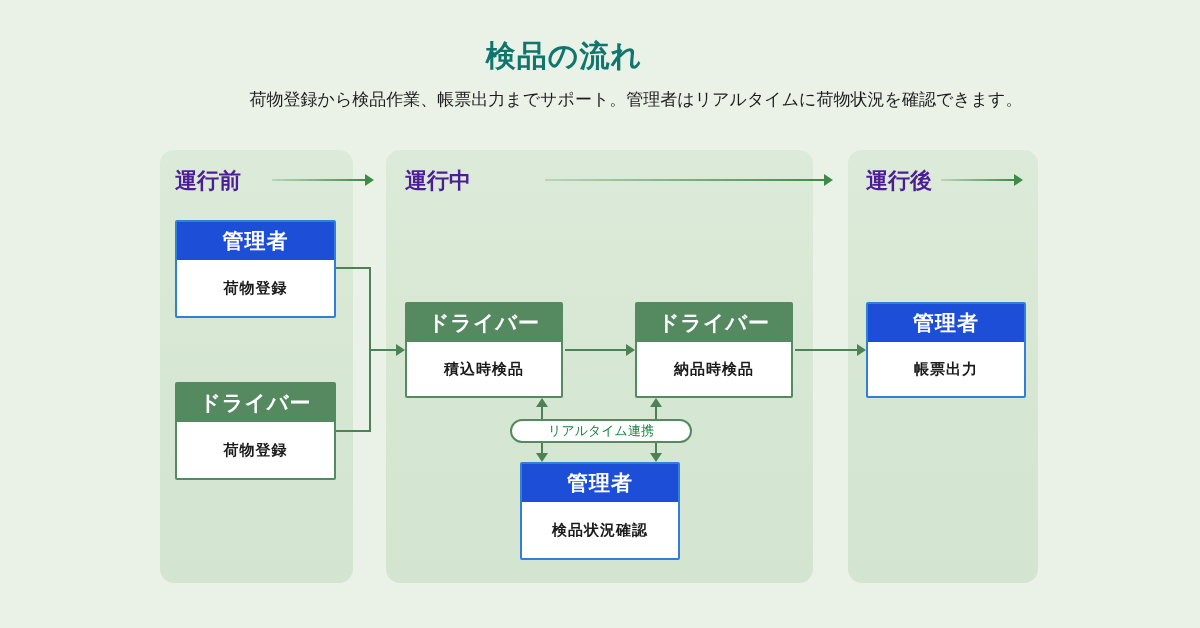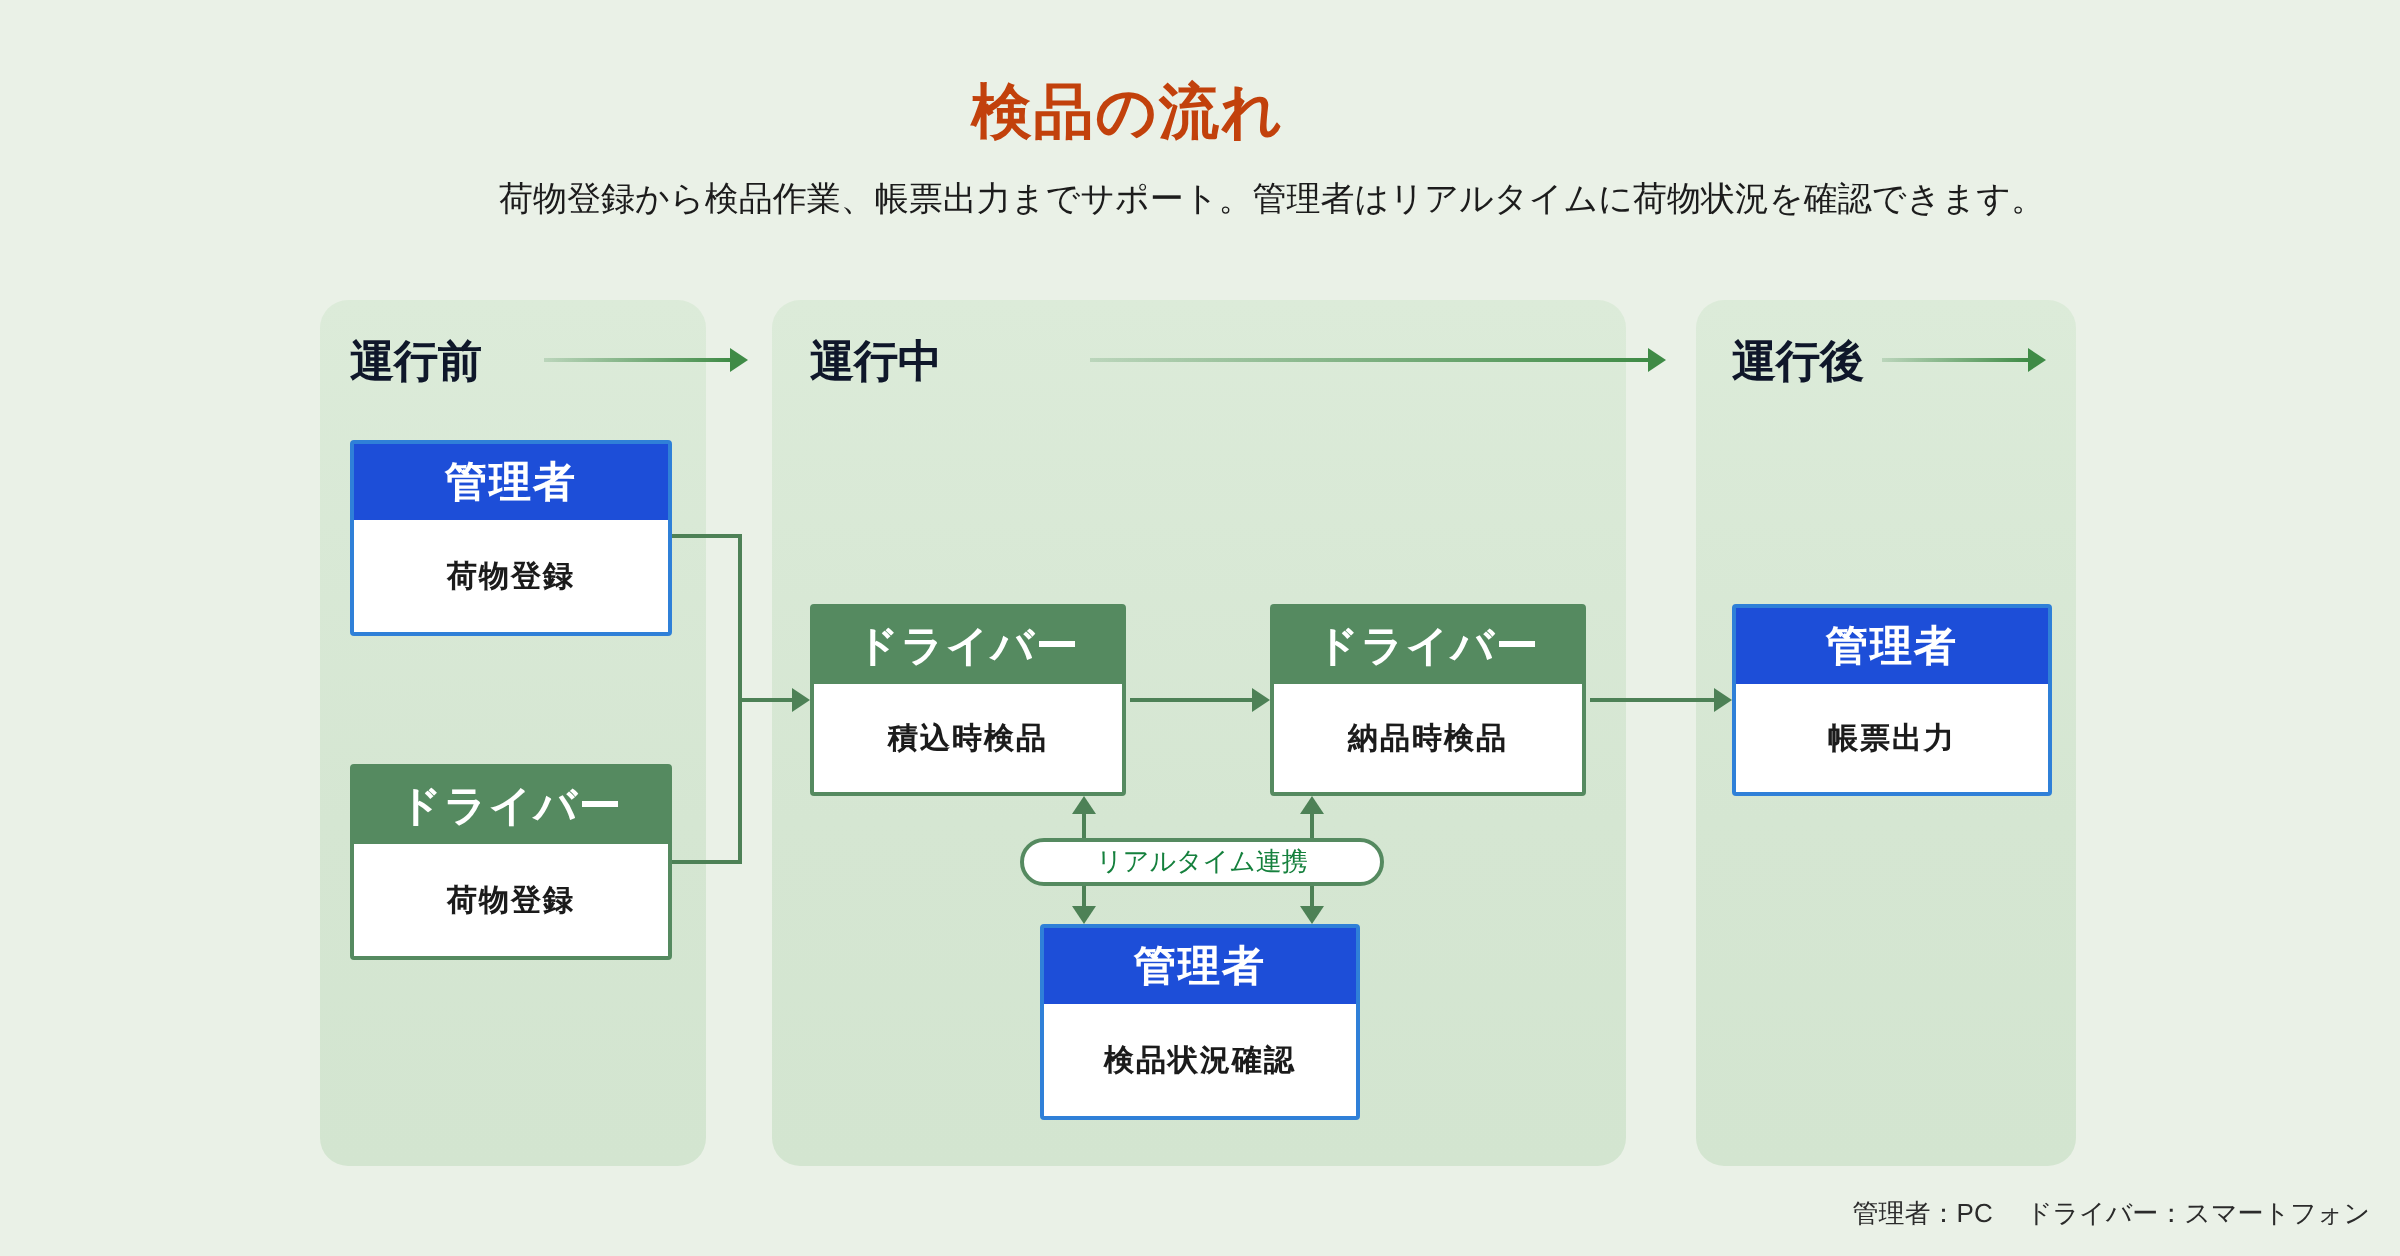--- a/index.html
+++ b/index.html
@@ -1,30 +1,30 @@
 <!DOCTYPE html>
 <html><head>
 <meta charset="utf-8">
 <style>
   html,body{margin:0;padding:0;}
   body{font-family:"Liberation Sans","DejaVu Sans",sans-serif;}
   #canvas{position:relative;width:1200px;height:628px;background:#eaf1e7;overflow:hidden;}
 
   .page-title{position:absolute;left:0;top:36px;width:1128px;text-align:center;
-    font-size:30px;font-weight:bold;color:#c2410c;letter-spacing:1px;}
+    font-size:30px;font-weight:bold;color:#0f766e;letter-spacing:1px;}
   .page-subtitle{position:absolute;left:0;top:88px;width:1200px;text-align:center;
     font-size:17px;color:#1c1c1c;margin-left:36px;}
 
   .lane{position:absolute;top:150px;height:433px;border-radius:14px;
     background:linear-gradient(180deg,#dcebd9 0%,#d5e6d2 60%,#d3e5d0 100%);}
   .lane-pre{left:160px;width:193px;}
   .lane-mid{left:386px;width:427px;}
   .lane-post{left:848px;width:190px;}
 
-  .phase-label{position:absolute;top:166px;font-size:22px;font-weight:bold;color:#0f172a;}
+  .phase-label{position:absolute;top:166px;font-size:22px;font-weight:bold;color:#4c1d95;}
   .phase-line{position:absolute;top:179px;height:2px;
     background:linear-gradient(90deg,rgba(90,150,100,0.25),#3f8b46);}
   .phase-tri{position:absolute;top:174px;width:0;height:0;
     border-top:6px solid transparent;border-bottom:6px solid transparent;
     border-left:9px solid #3f8b46;}
 
   .box{position:absolute;display:flex;flex-direction:column;box-sizing:border-box;
     border-radius:2px;background:#fff;}
   .box .hdr{height:38px;display:flex;align-items:center;justify-content:center;
     color:#fff;font-weight:bold;font-size:21px;letter-spacing:1px;}
@@ -122,15 +122,14 @@
   <div class="box manager" style="left:520px;top:462px;width:160px;height:98px;">
     <div class="hdr">管理者</div>
     <div class="bod">検品状況確認</div>
   </div>
 
   <div class="box manager" style="left:866px;top:302px;width:160px;height:96px;">
     <div class="hdr">管理者</div>
     <div class="bod">帳票出力</div>
   </div>
 
-  <div class="footnote">管理者：PC　 ドライバー：スマートフォン</div>
 
 </div>
 
 </body></html>

